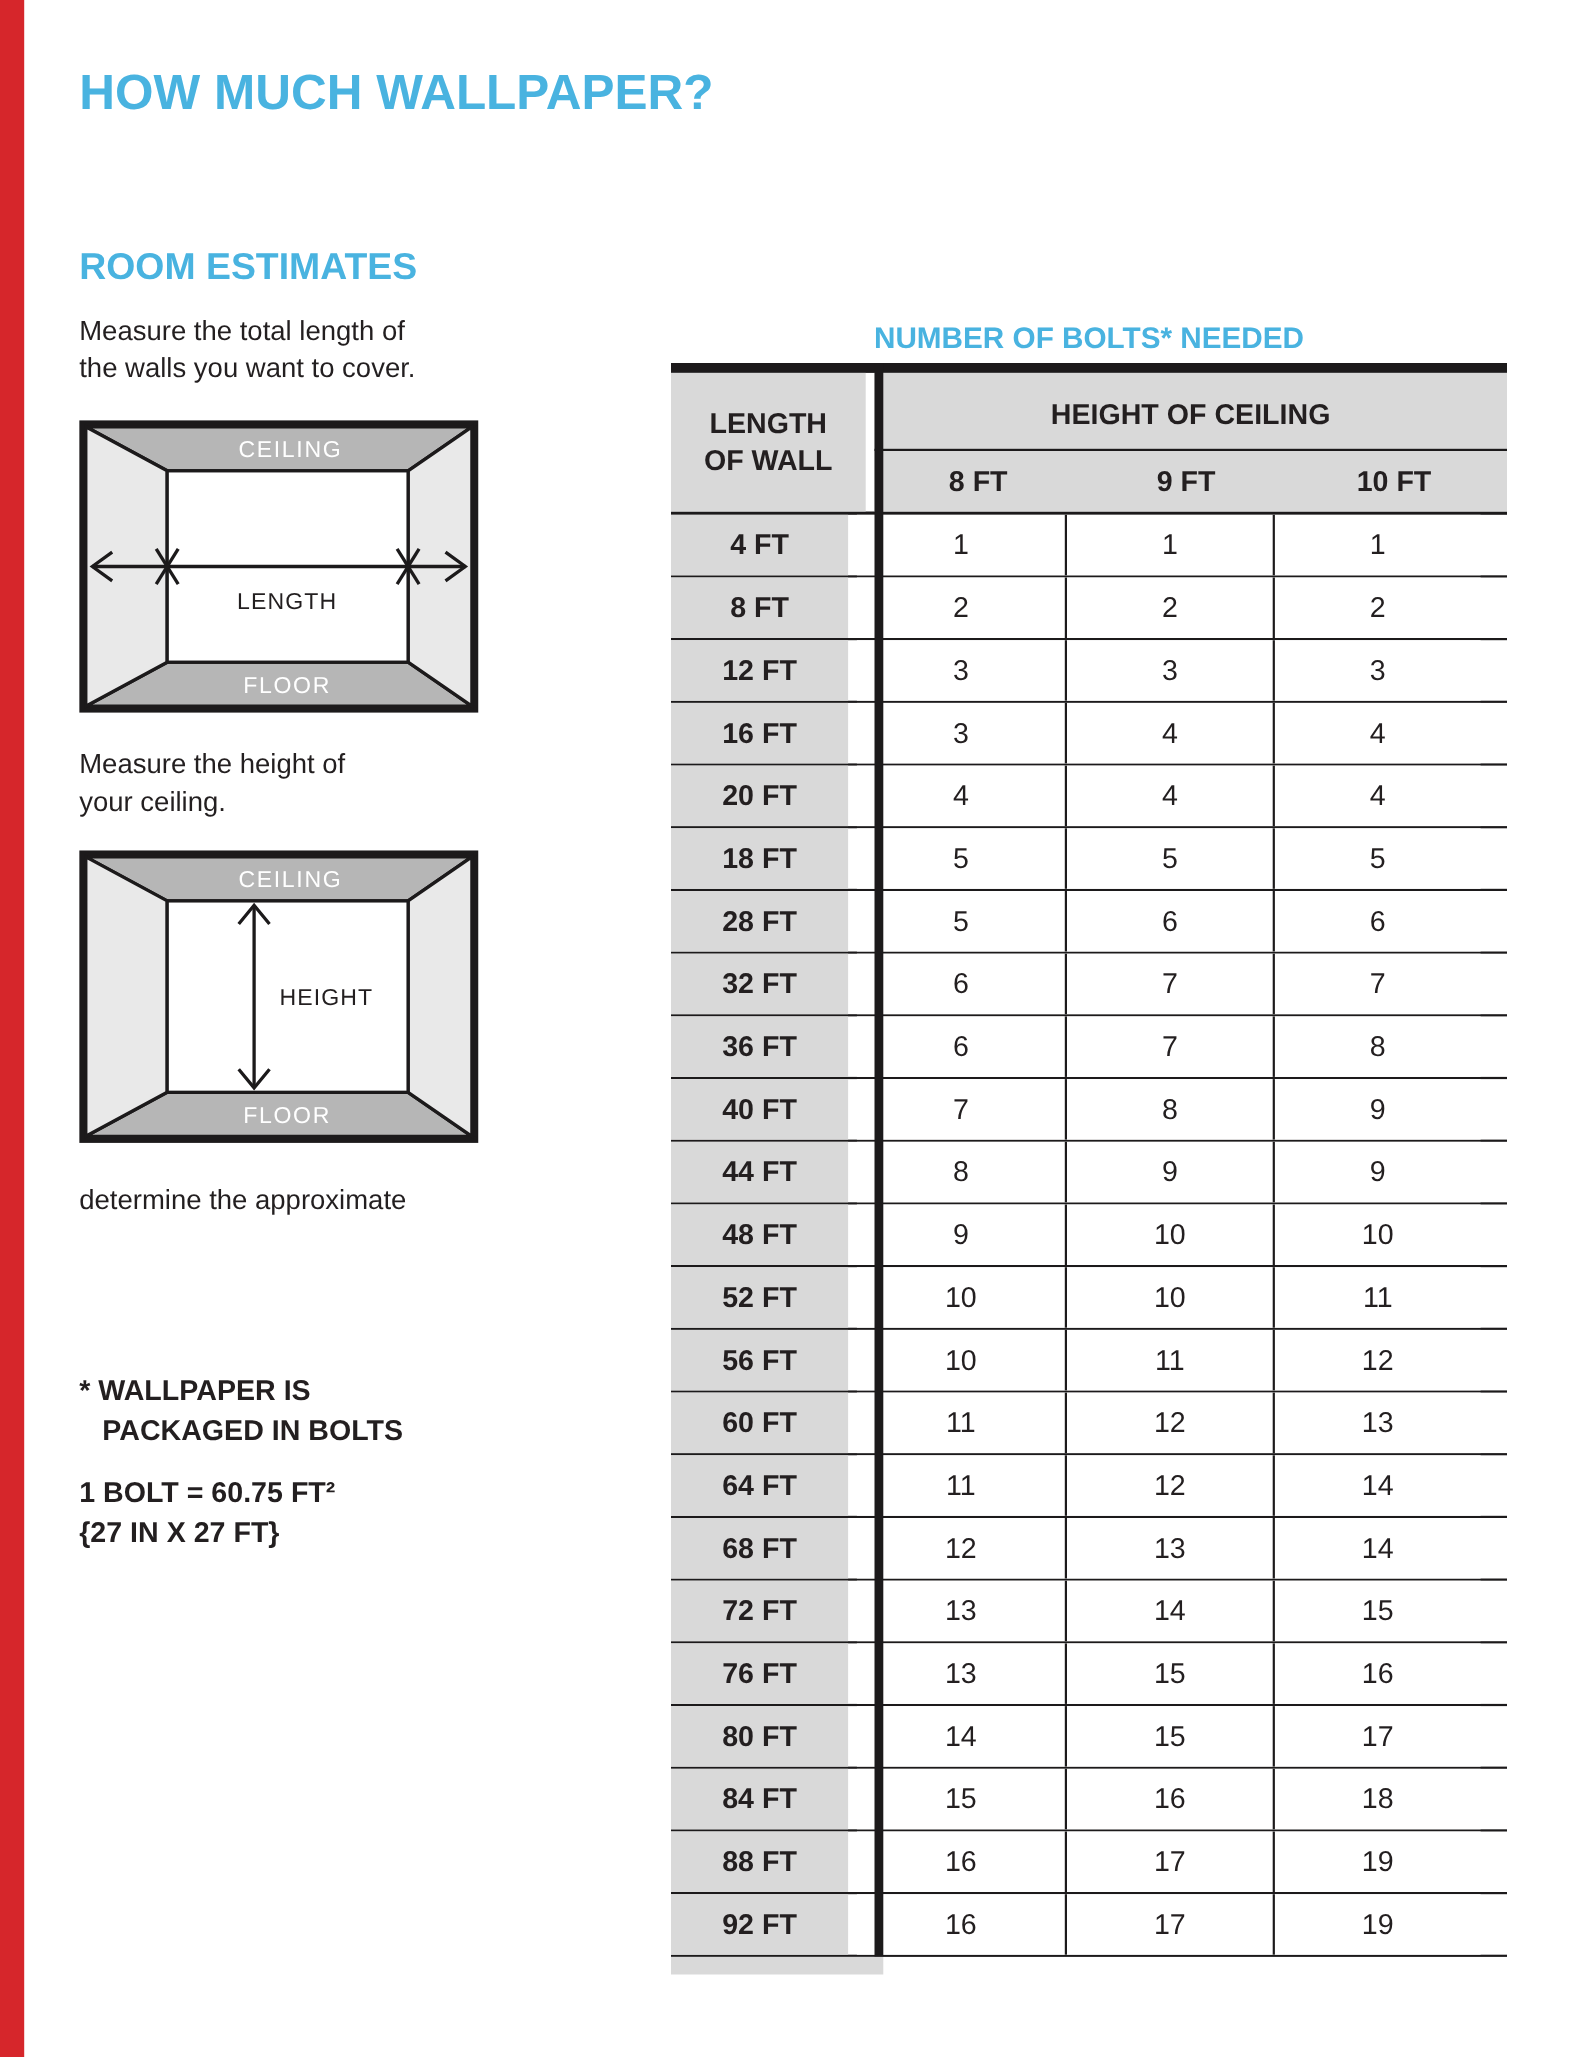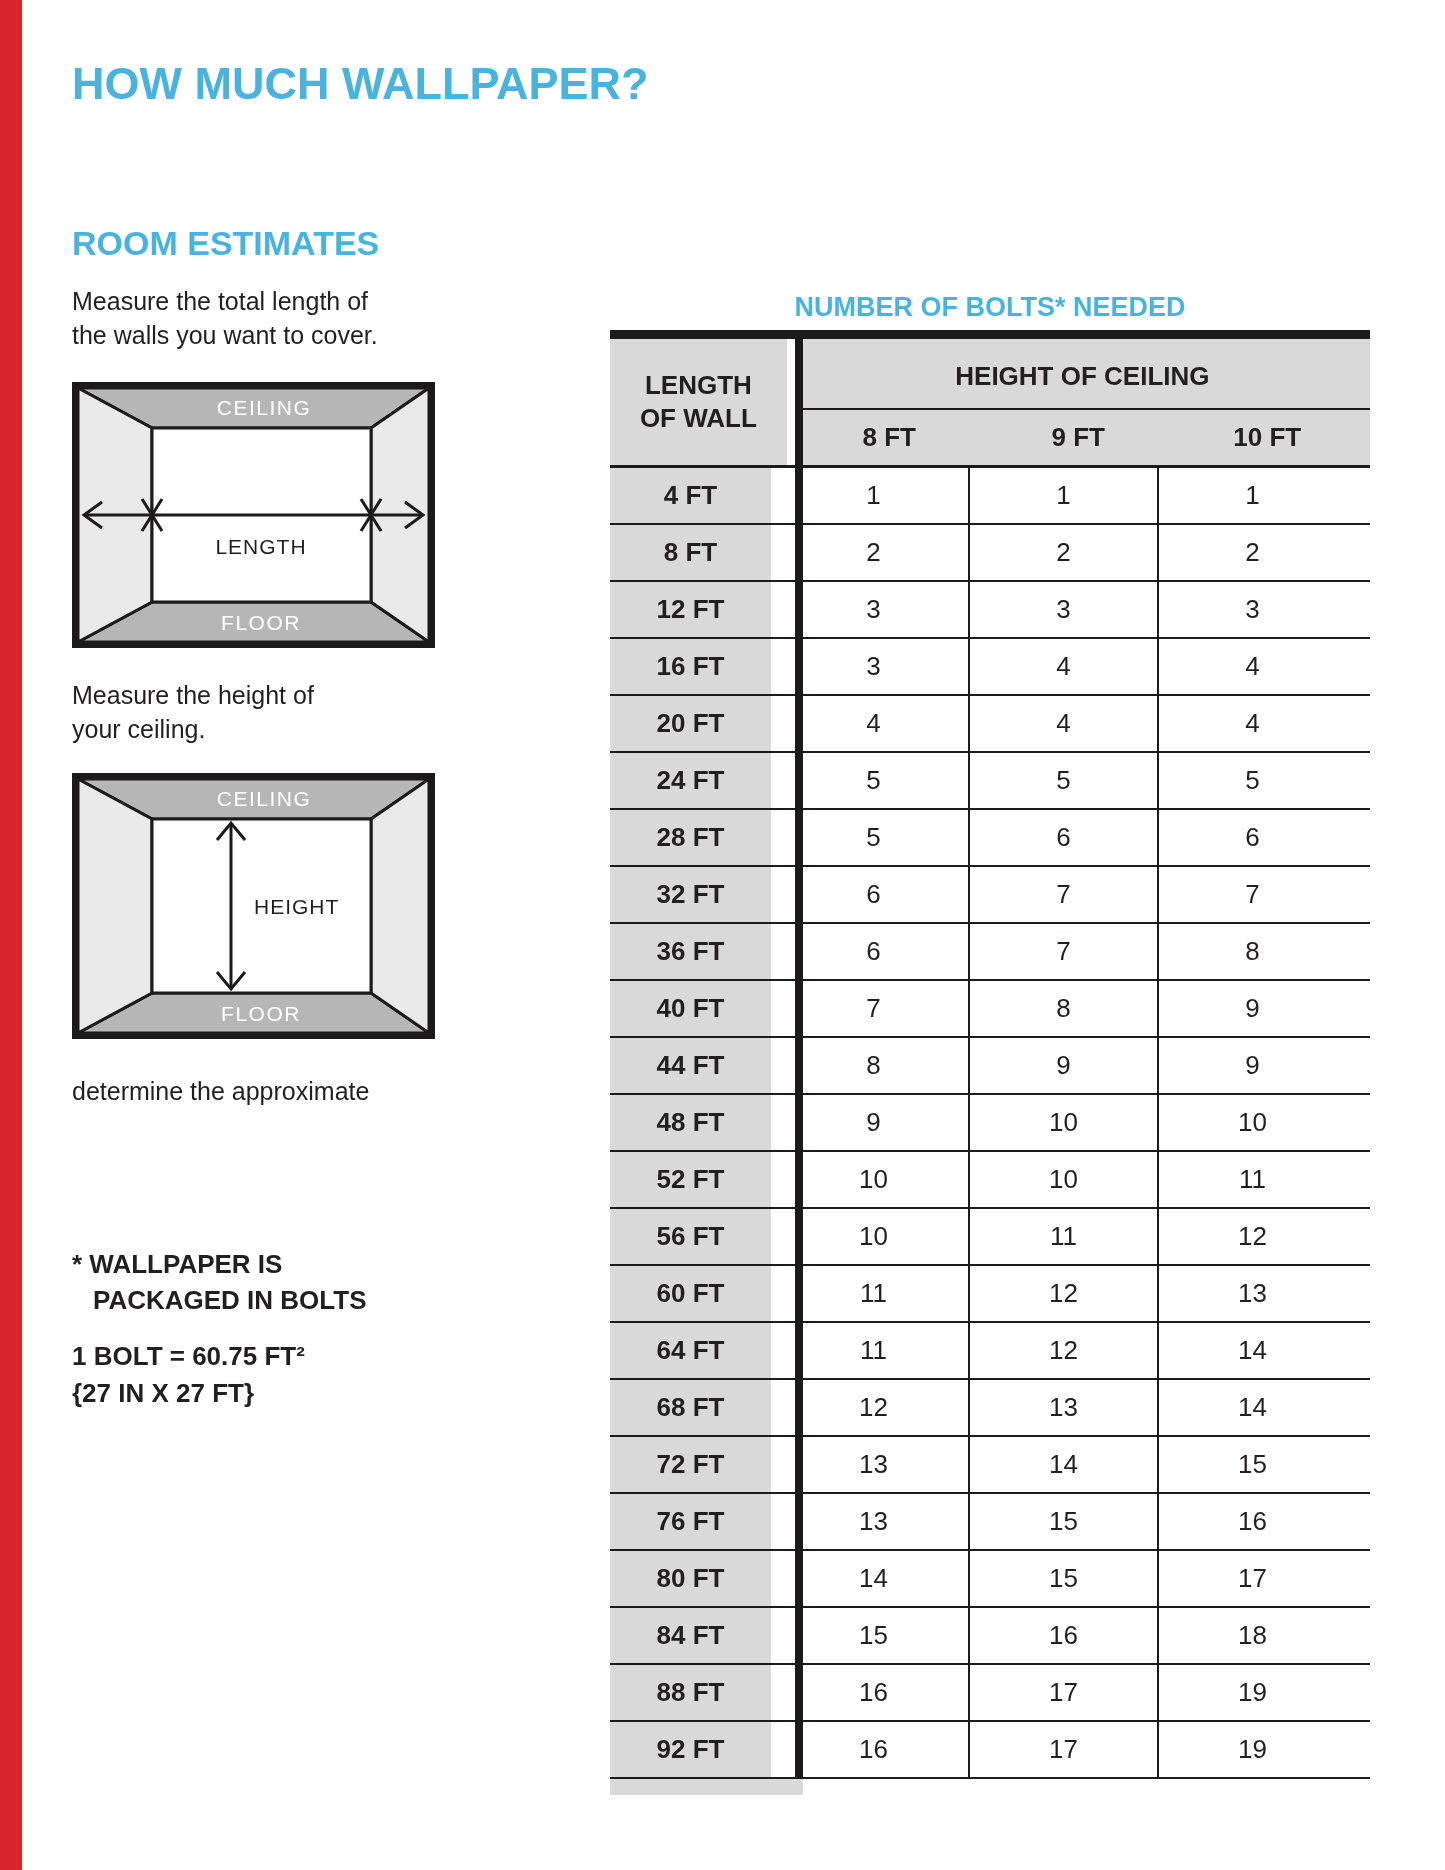--- a/index.html
+++ b/index.html
@@ -186,21 +186,21 @@
       </div>
 
       <div class="trow">
         <div class="tlabel">20 FT</div>
         <div class="tcell c1">4</div>
         <div class="tcell">4</div>
         <div class="tcell">4</div>
       </div>
 
       <div class="trow">
-        <div class="tlabel">24 FT</div>
+        <div class="tlabel">18 FT</div>
         <div class="tcell c1">5</div>
         <div class="tcell">5</div>
         <div class="tcell">5</div>
       </div>
 
       <div class="trow">
         <div class="tlabel">28 FT</div>
         <div class="tcell c1">5</div>
         <div class="tcell">6</div>
         <div class="tcell">6</div>

